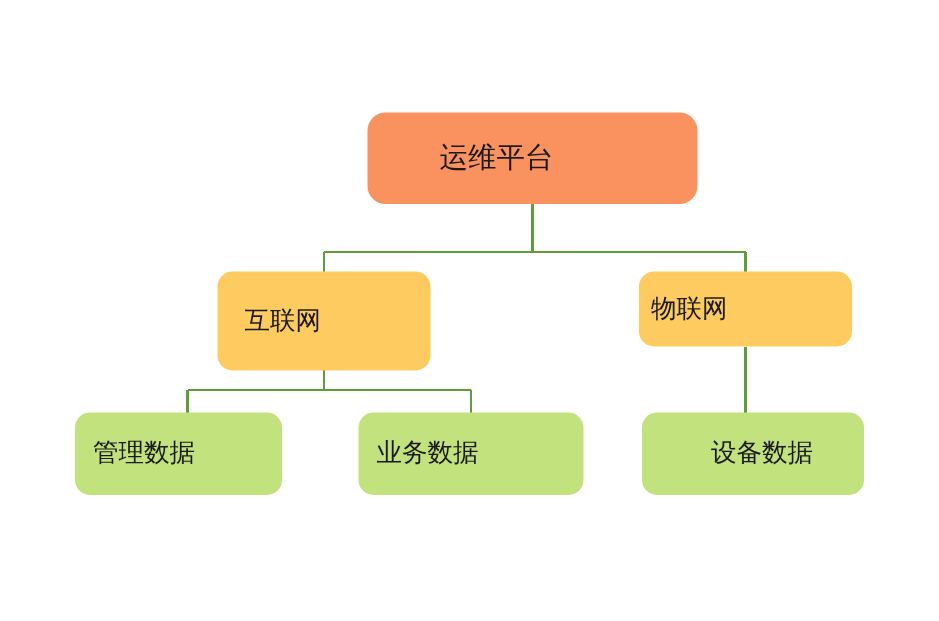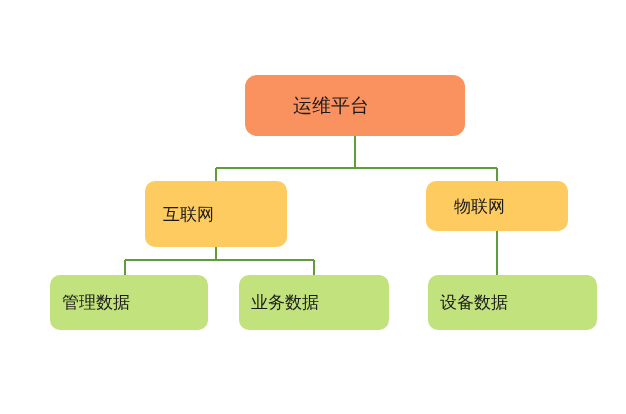--- a/index.html
+++ b/index.html
@@ -66,51 +66,52 @@
     width: 142px;
     height: 66px;
     padding-left: 18px;
     font-size: 17px;
   }
   #node-iot {
     left: 426px;
     top: 181px;
     width: 142px;
     height: 50px;
-    padding-left: 28px;
+    padding-left: 8px;
     font-size: 17px;
   }
 
   
   .node.level-two {
     background: #c1e27c;
   }
   #node-mgmt-data {
     left: 50px;
     top: 275px;
-    width: 158px;
+    width: 138px;
     height: 55px;
     padding-left: 12px;
     font-size: 17px;
   }
   #node-biz-data {
     left: 239px;
     top: 275px;
     width: 150px;
     height: 55px;
     padding-left: 12px;
     font-size: 17px;
   }
   #node-device-data {
     left: 428px;
     top: 275px;
-    width: 169px;
+    width: 148px;
     height: 55px;
     padding-left: 12px;
     font-size: 17px;
+    justify-content: center;
   }
 </style>
 </head>
 <body>
 
 <div id="diagram-canvas">
 
   <svg id="connector-layer" viewBox="0 0 626 414" width="626" height="414" aria-hidden="true">
     <g fill="none" stroke="#5e9c3c" stroke-width="1.6" shape-rendering="crispEdges">
 

